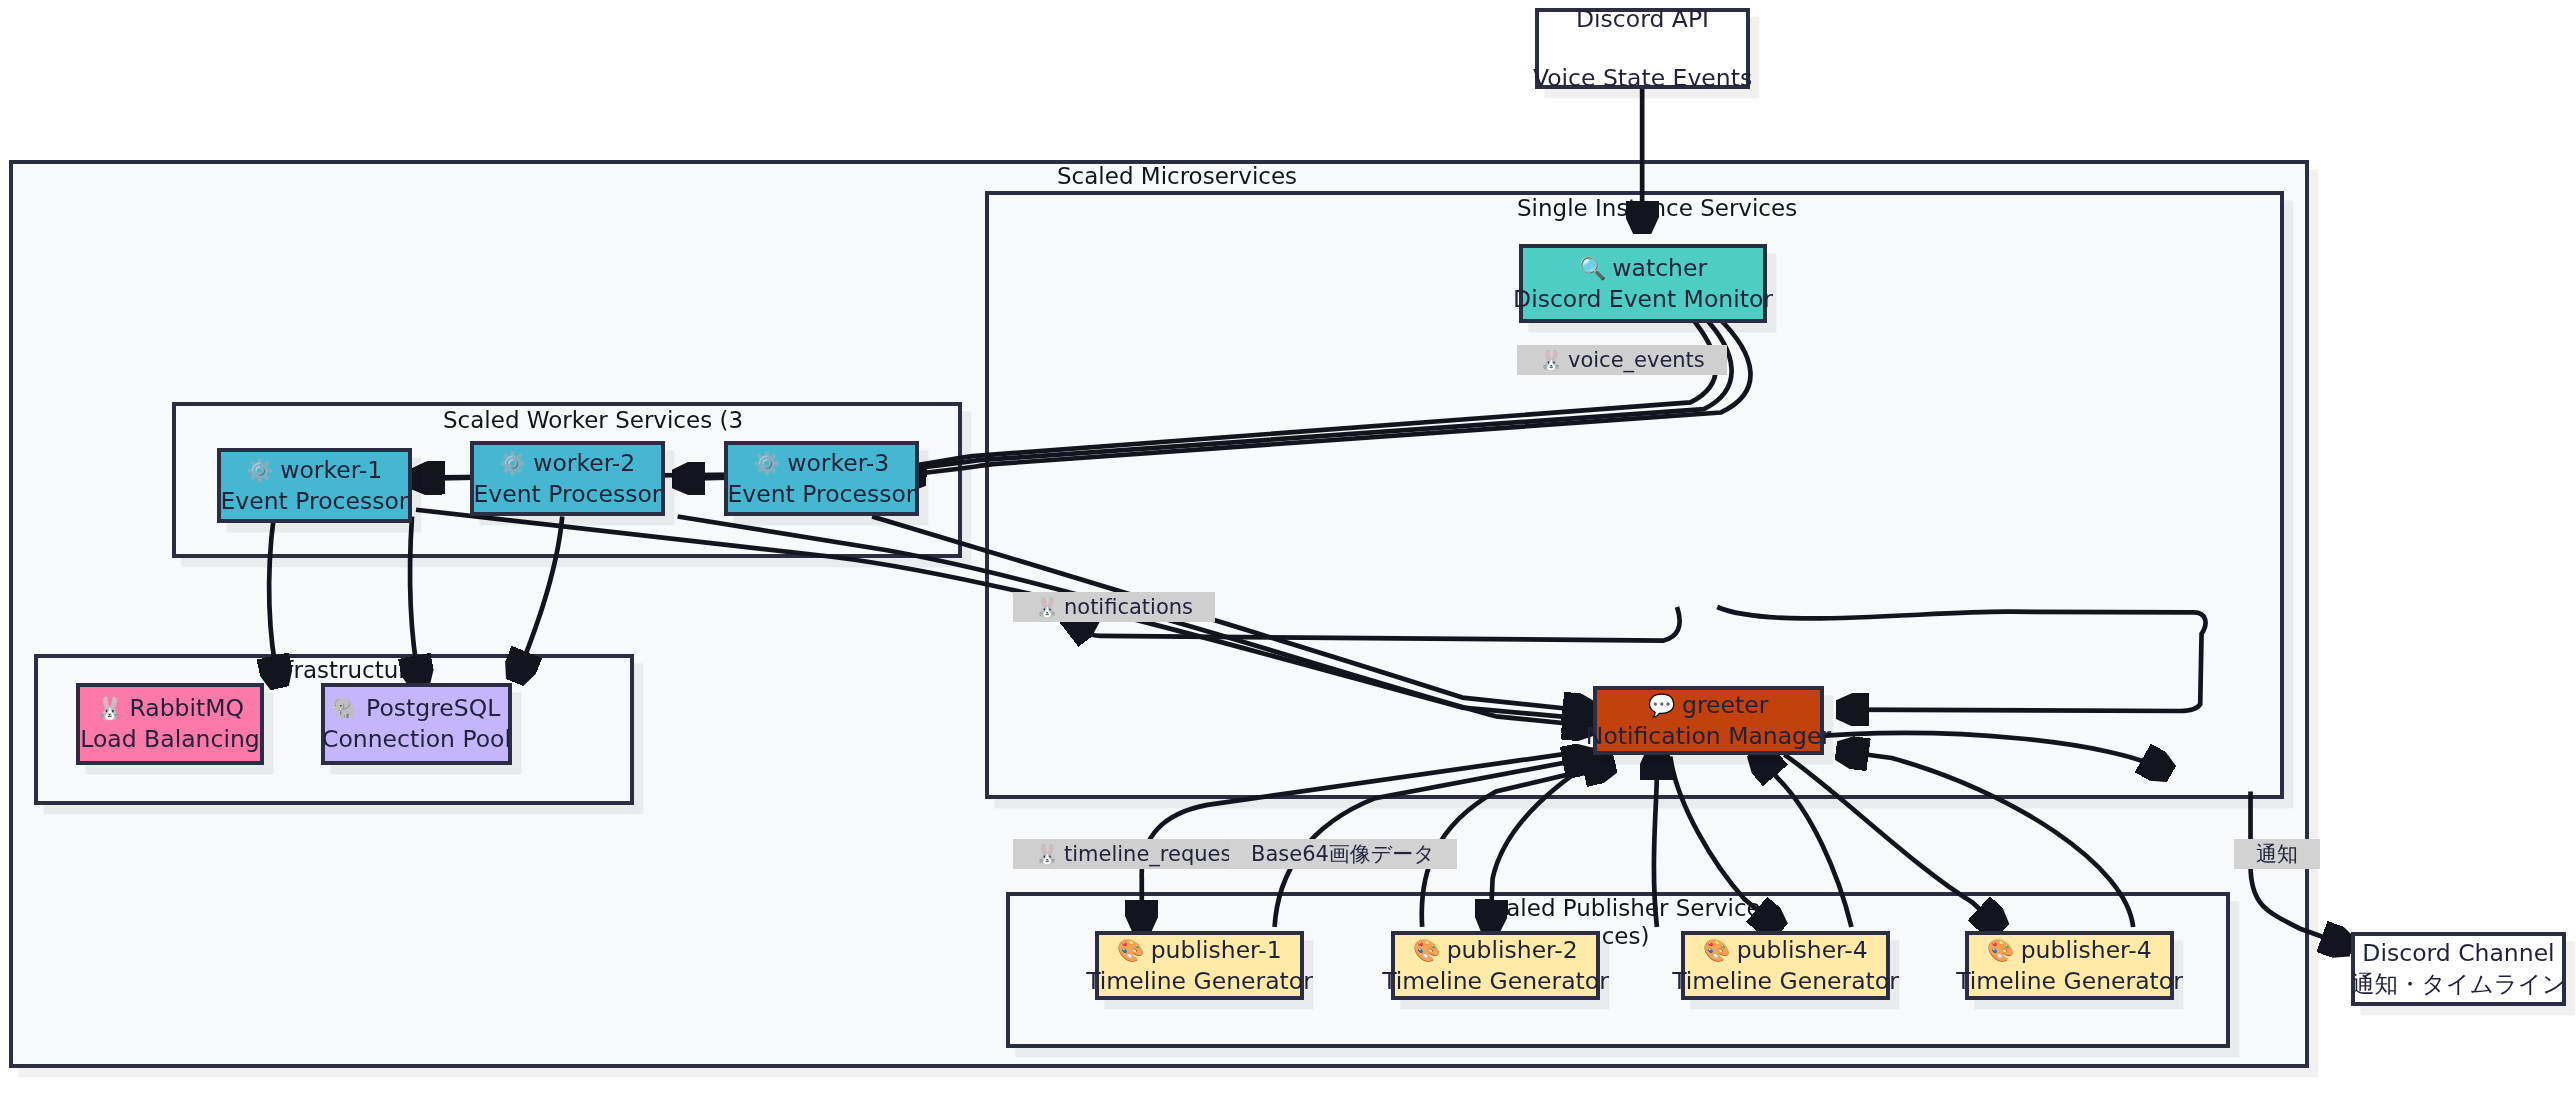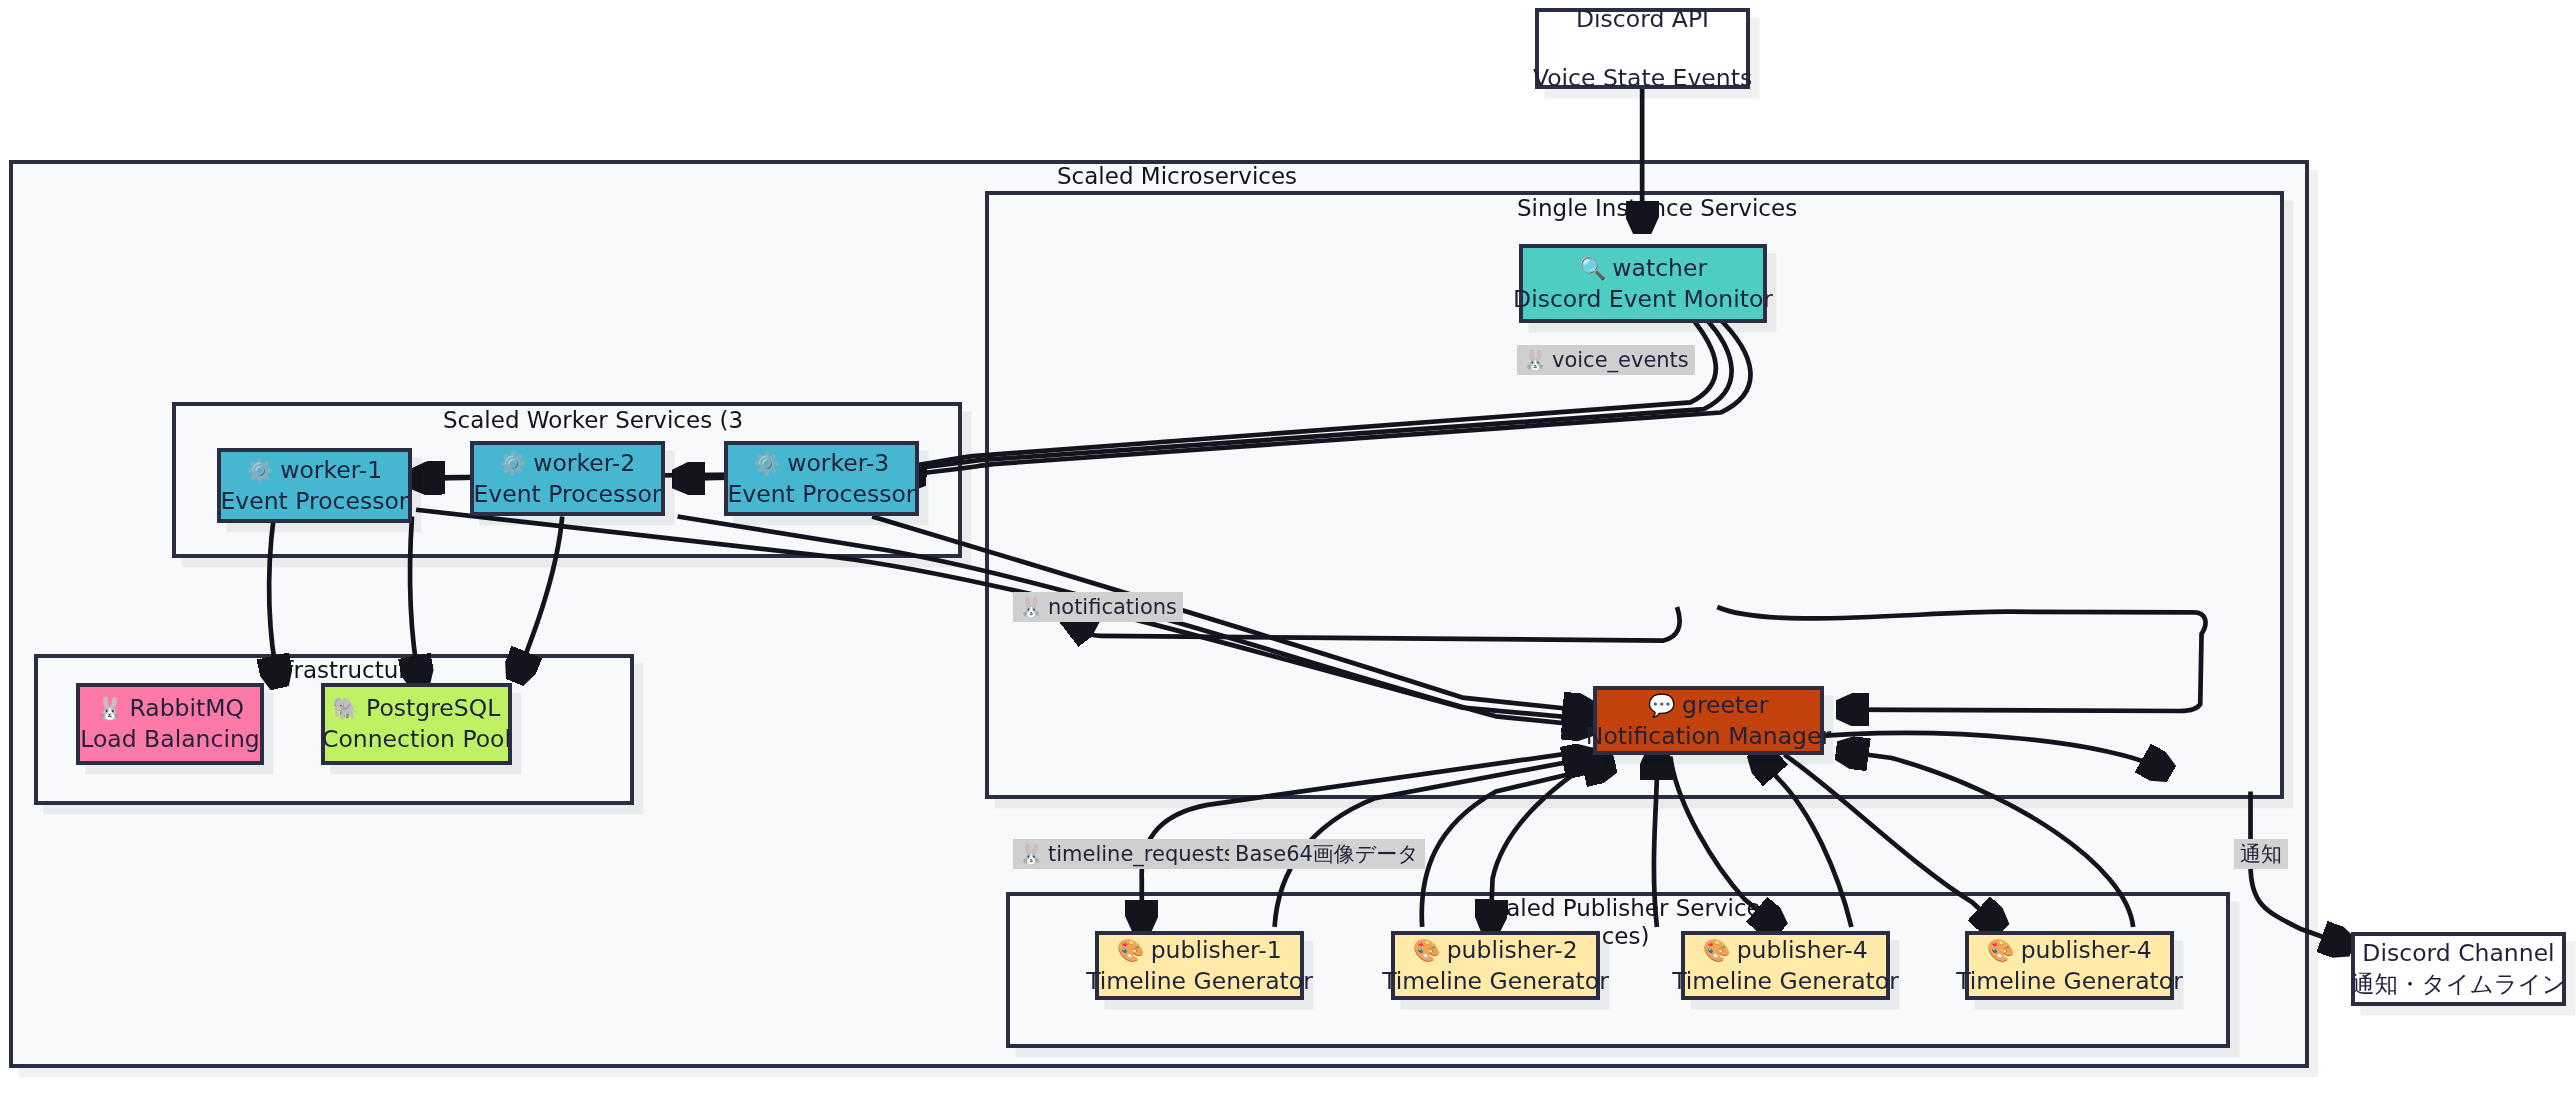--- a/index.html
+++ b/index.html
@@ -18,25 +18,25 @@
         display:flex;flex-direction:column;align-items:center;justify-content:center;
         box-shadow:9.4px 9.4px 0 0 rgba(0,0,0,0.06);}
   .node .l1,.node .l2{font-size:23.5px;color:#1f2238;white-space:nowrap;line-height:1.30;}
   .node .l1 .emj{font-size:22px;margin-right:6px;}
   .node.plain{background:#ffffff;}
   .node.teal{background:#4ecdc4;margin-top:16px;}
   .node.blue{background:#45b7d1;}
   .node.green{background:#c2410c;}
   .node.yellow{background:#ffeaa7;}
   .node.pink{background:#fd79a8;}
-  .node.purple{background:#bef264;}
+  .node.purple{background:#c4b5fd;}
 
   
   .elabel{position:absolute;background:#cfcfcf;color:#1f2238;font-size:21px;
-          padding:2px 6px;white-space:nowrap;line-height:1.25;}
+          padding:2px 22px;white-space:nowrap;line-height:1.25;}
   .elabel .emj{font-size:19.5px;margin-right:4.7px;}
   .elabel.jp{background:#d2d2d2;}
 
   svg.edges{position:absolute;left:0;top:0;width:2576px;height:1096px;overflow:visible;}
   svg.edges path{fill:none;stroke:#14141f;stroke-width:7;}
 </style>
 </head>
 <body>
 
 <div id="stage">

